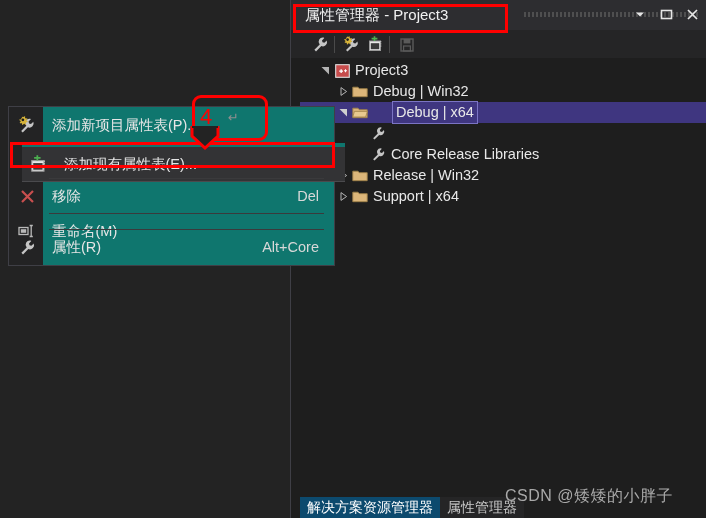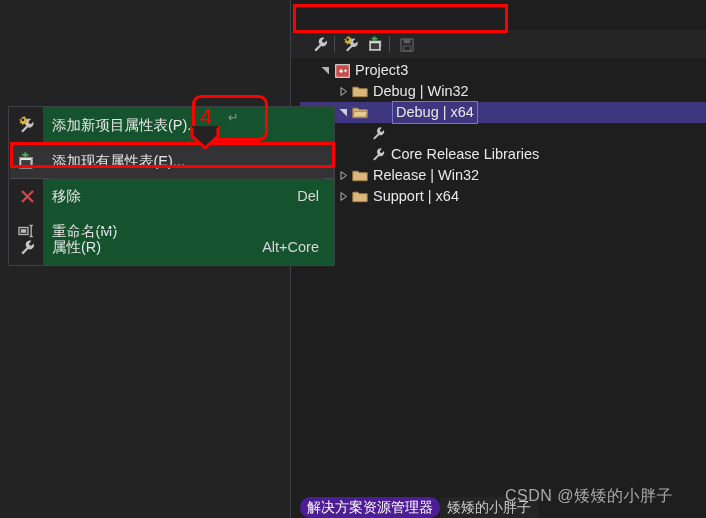--- a/index.html
+++ b/index.html
@@ -43,34 +43,34 @@
   .tnode{position:relative;height:21px;display:flex;align-items:center;white-space:nowrap;}
   .tnode .twist{width:14px;height:21px;display:flex;align-items:center;justify-content:center;flex:0 0 14px;}
   .tnode .ticon{width:20px;height:21px;display:flex;align-items:center;justify-content:center;flex:0 0 20px;}
   .tnode .tlabel{color:#e8e8e8;font-size:14.5px;line-height:21px;padding-left:3px;}
   .tnode.sel{background:#3f3680;position:absolute;left:0;width:400px;}
   .tnode.sel .tlabel{outline:1px solid #7b74c4;outline-offset:0;padding-left:3px;padding-right:3px;margin-left:23px;}
 
   
   .ctxmenu{
     position:absolute;left:8px;top:106px;width:325px;height:158px;
-    background:#14532d;border:1px solid #3f3f46;
+    background:#0f766e;border:1px solid #3f3f46;
   }
   .ctx-gutter{position:absolute;left:0;top:0;width:34px;height:100%;background:#232324;}
   .ctx-item{position:absolute;left:1px;width:323px;height:34px;display:flex;align-items:center;}
-  .ctx-item.hl{background:#333335;border-top:1px solid #0f766e;border-bottom:1px solid #4a4a4d;}
+  .ctx-item.hl{background:#333335;border-top:4px solid #0f766e;border-bottom:1px solid #4a4a4d;margin-left:12px;}
   .ctx-ico{width:34px;height:34px;display:flex;align-items:center;justify-content:center;flex:0 0 34px;}
   .ctx-lbl{color:#e6e6e6;font-size:14.5px;padding-left:8px;white-space:nowrap;}
   .ctx-acc{position:absolute;right:14px;color:#d8d8d8;font-size:14.5px;text-align:right;}
   .ctx-div{position:absolute;left:40px;width:275px;height:1px;background:#3a3a3c;}
 
   
   .tabbar{position:absolute;left:300px;bottom:0;height:21px;display:flex;align-items:flex-end;}
   .tab{height:21px;display:flex;align-items:center;padding:0 7px;font-size:14px;white-space:nowrap;}
-  .tab.active{background:#4c1d95;color:#ffffff;border-radius:10px;}
+  .tab.active{background:#0c4a6e;color:#ffffff;}
   .tab.inactive{background:#252526;color:#c8c8c8;}
   .tabstrip-bg{position:absolute;left:291px;bottom:0;width:415px;height:21px;background:#1e1e1e;}
 
   
   .watermark{
     position:absolute;left:505px;top:486px;color:#a9a9a9;font-size:16px;white-space:nowrap;
     letter-spacing:.5px;
   }
 
   
@@ -93,20 +93,41 @@
 
 <div id="root">
 
   <div class="left-pane">
     <div class="left-pane-inner"></div>
   </div>
 
   <div class="toolwin"></div>
   <div class="toolwin-border"></div>
 
+  <div class="titlebar">
+    <div class="titlebar-text">属性管理器 - Project3</div>
+    <div class="title-dots"></div>
+    <div class="win-btns">
+      <div class="win-btn">
+        <svg width="12" height="12" viewBox="0 0 12 12">
+            <path d="M2 4.5 L6 8.5 L10 4.5 Z" fill="#e6e6e6"></path>
+          </svg>
+      </div>
+      <div class="win-btn">
+        <svg width="13" height="13" viewBox="0 0 13 13">
+            <rect x="1.5" y="2.5" width="10" height="8" fill="none" stroke="#e6e6e6" stroke-width="1.6"></rect>
+          </svg>
+      </div>
+      <div class="win-btn">
+        <svg width="13" height="13" viewBox="0 0 13 13">
+            <path d="M2 2 L11 11 M11 2 L2 11" stroke="#e6e6e6" stroke-width="1.7" fill="none"></path>
+          </svg>
+      </div>
+    </div>
+  </div>
 
   <div class="toolbar">
     <div class="tb-item" style="left:18px">
       <svg width="17" height="17" viewBox="0 0 17 17">
         <path d="M11.7 1.6a4.2 4.2 0 0 0-4 6.9L2.4 13.8l1.6 1.6 5.3-5.3a4.2 4.2 0 0 0 5.4-5.6l-2.3 2.3-1.9-.5-.5-1.9 2.3-2.3a4.3 4.3 0 0 0-.6-.5z" fill="#c5c5c5"></path>
       </svg>
     </div>
     <div class="tb-sep" style="left:43px"></div>
     <div class="tb-item" style="left:50px">
       <svg width="18" height="17" viewBox="0 0 18 17">
@@ -299,21 +320,21 @@
       <div class="ctx-acc">Alt+Core</div>
     </div>
   </div>
 
   <div class="tabstrip-bg"></div>
   <div class="tabbar">
     <div class="tab active">
       <span>解决方案资源管理器</span>
     </div>
     <div class="tab inactive">
-      <span>矮矮的小胖子</span>
+      <span>属性管理器</span>
     </div>
   </div>
 
   <div class="watermark">CSDN @矮矮的小胖子</div>
 
   <div class="ann ann-box" id="ann-title"></div>
   <div class="ann ann-box" id="ann-menuitem"></div>
 
   <div class="ann callout"></div>
   <div class="ann callout-num">4</div>

